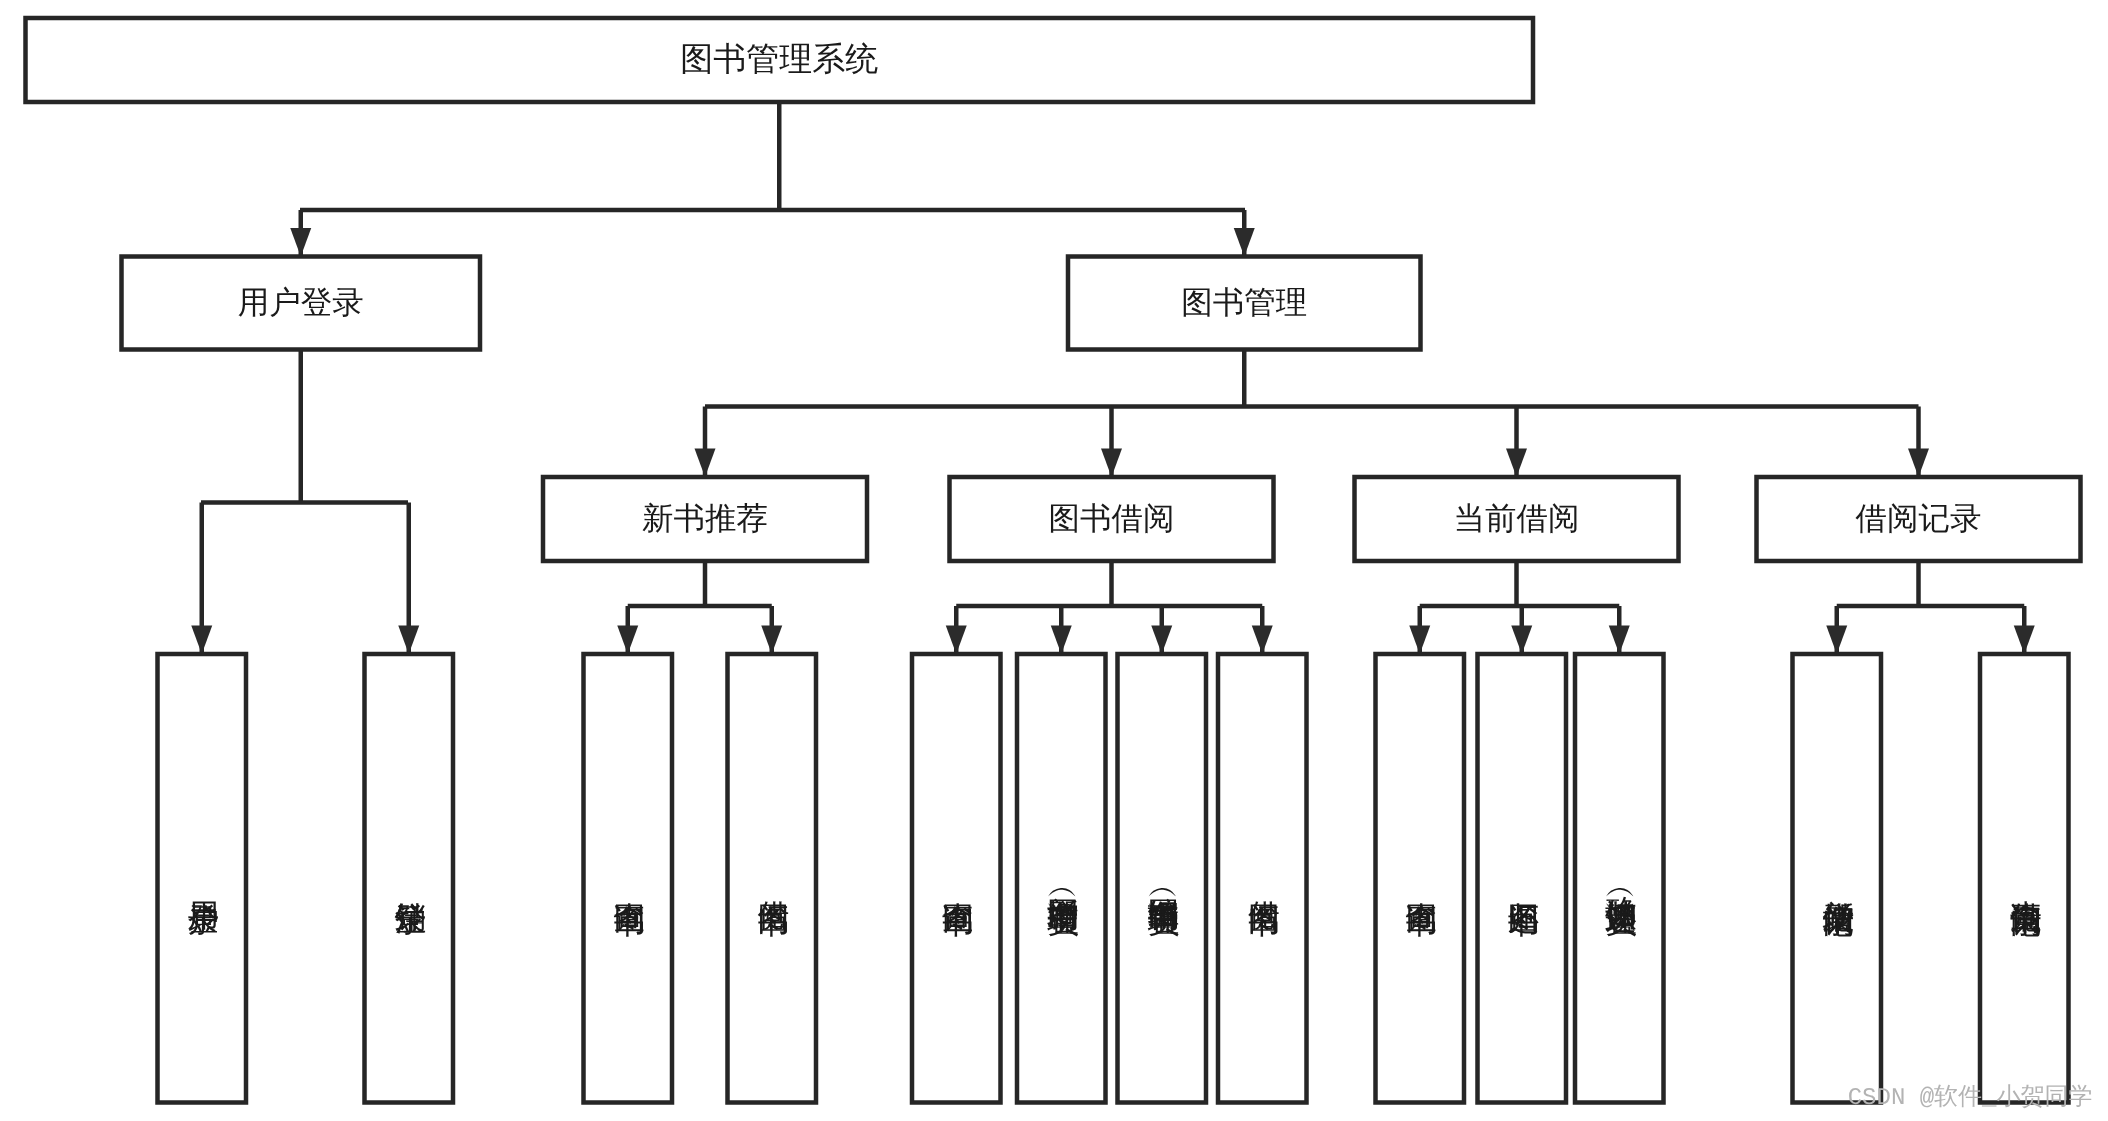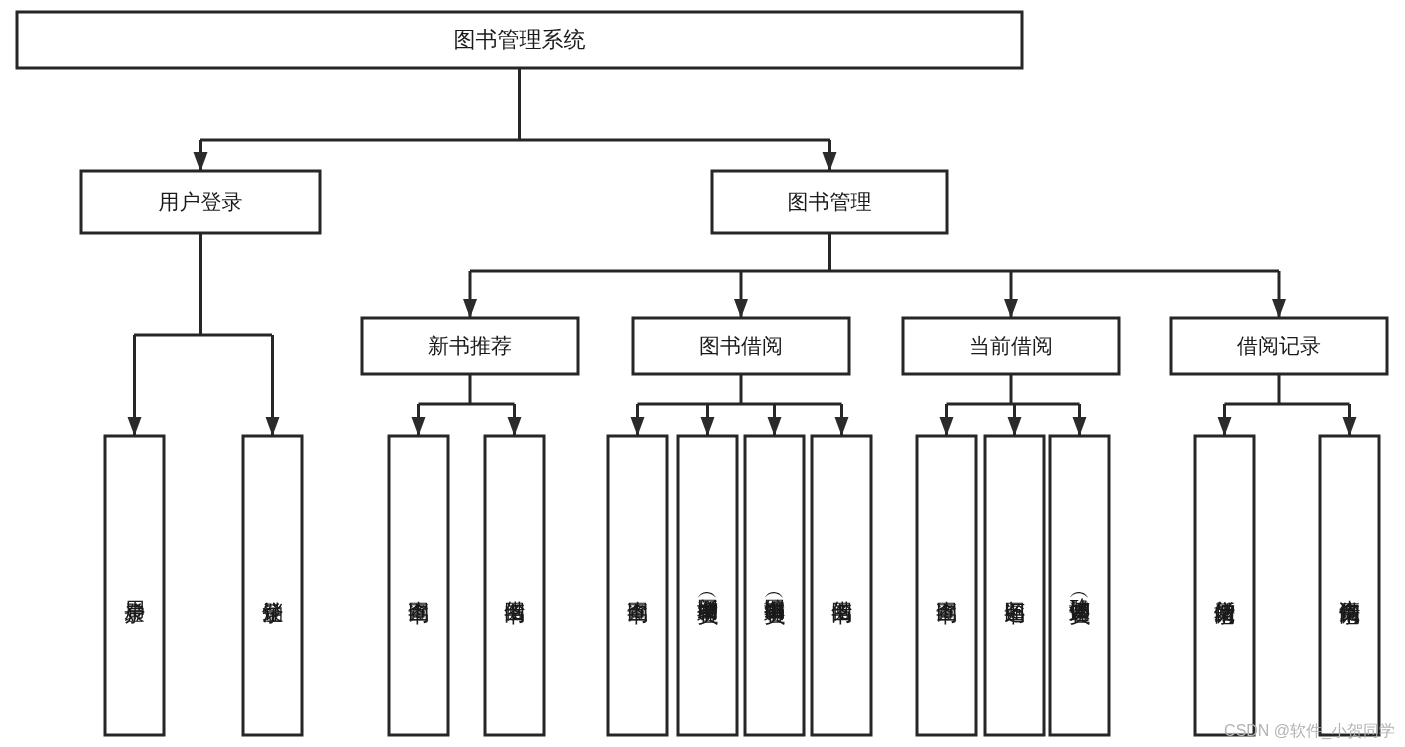--- a/index.html
+++ b/index.html
@@ -77,21 +77,21 @@
     line-height: 1.06;
     color: #1a1a1a;
     letter-spacing: 1px;
     white-space: nowrap;
     text-align: center;
   }
   .watermark {
     position: absolute;
     right: 10px;
     bottom: 5px;
-    font-family: Liberation Sans, sans-serif;
+    font-family: Liberation Mono, monospace;
     font-size: 16px;
     color: #b3b3b3;
     white-space: nowrap;
     user-select: none;
   }
 </style>
 </head>
 <body>
 
 <div id="diagram-root">

